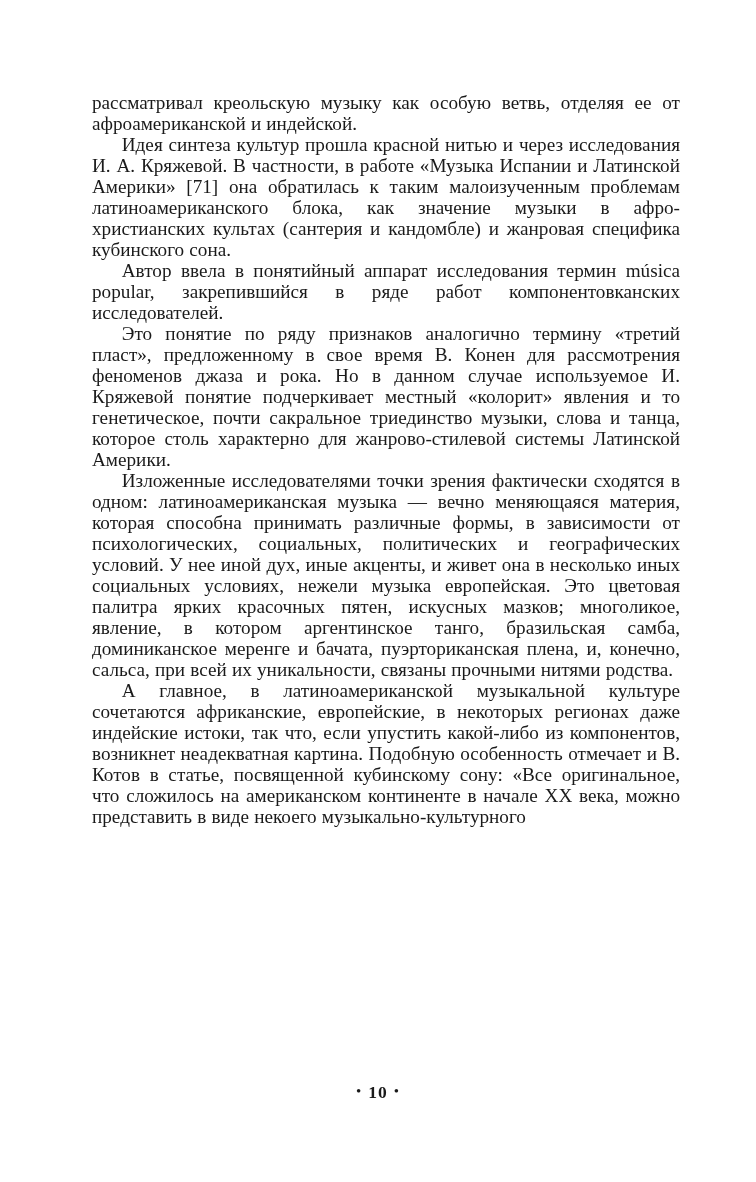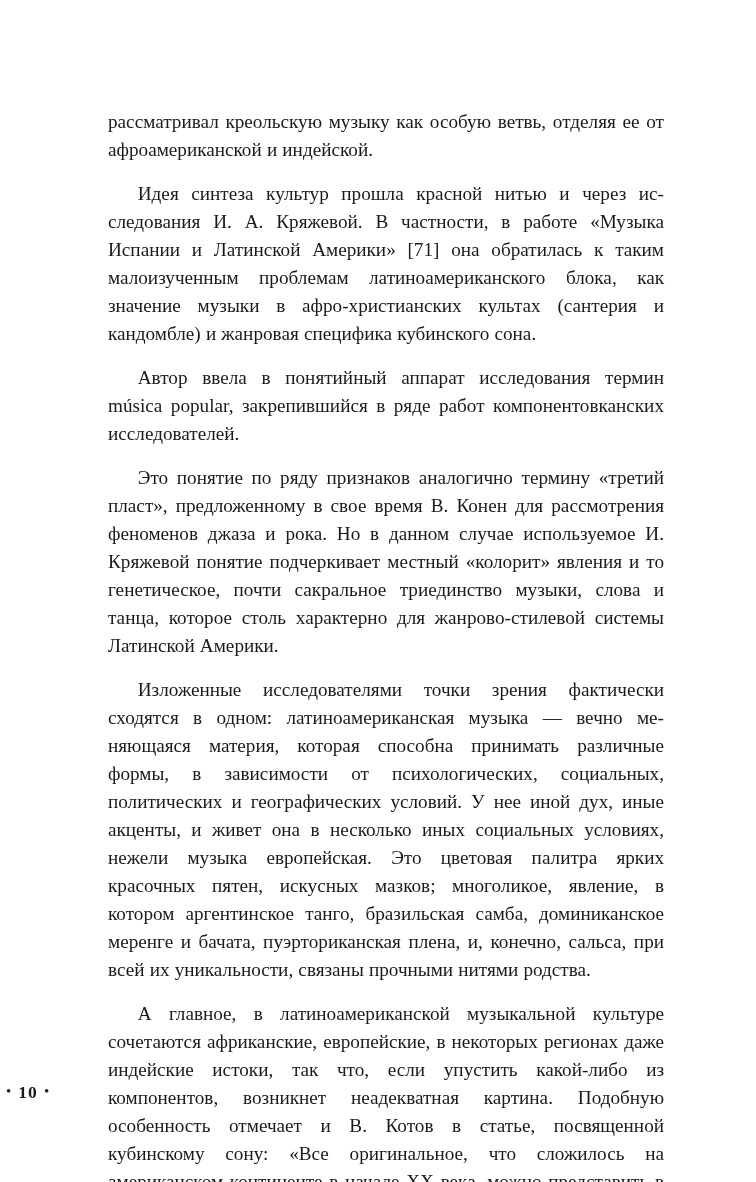--- a/index.html
+++ b/index.html
@@ -20,37 +20,38 @@
     height: 1182px;
     box-sizing: border-box;
   }
   .text-block {
     position: absolute;
     left: 92px;
     top: 92px;
     width: 588px;
   }
   p.para {
-    margin: 16px;
+    margin: 0;
     font-size: 19.2px;
-    line-height: 28px;
+    line-height: 21px;
     text-align: justify;
     text-justify: inter-word;
     text-indent: 0;
     hyphens: manual;
     word-spacing: 0.02em;
   }
   p.para.indent {
     text-indent: 1.55em;
   }
   .footer {
     position: absolute;
     left: 0;
     top: 1082px;
     width: 756px;
+    text-align: center;
     font-size: 17.5px;
     letter-spacing: 0.06em;
     color: #1a1a1a;
   }
   .footer .dot {
     display: inline-block;
     padding: 0 6px;
     font-size: 15px;
     vertical-align: 2px;
   }

